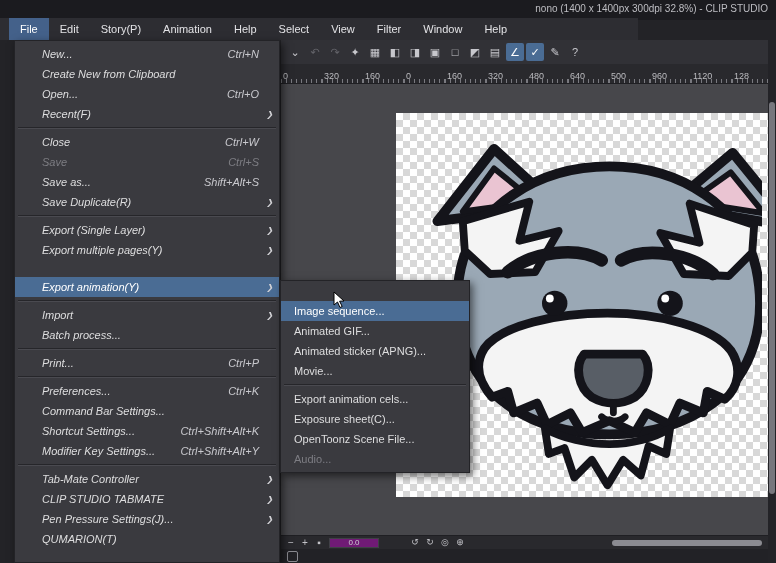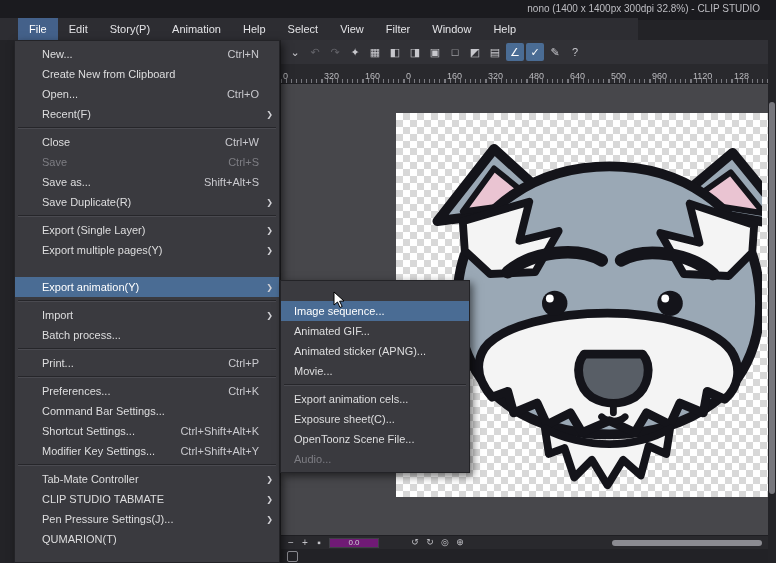--- a/index.html
+++ b/index.html
@@ -1,25 +1,25 @@
 <!DOCTYPE html>
 <html><head>
 <meta charset="utf-8">
 <style>
   html,body{margin:0;padding:0;}
   body{width:776px;height:563px;position:relative;overflow:hidden;background:#232327;
        font-family:"Liberation Sans",sans-serif;}
 
   
   .titlebar{position:absolute;left:0;top:0;width:776px;height:20px;background:#1b1b1f;
-    color:#bdbdc2;font-size:10px;line-height:18px;text-align:right;padding-right:16px;box-sizing:border-box;}
+    color:#bdbdc2;font-size:10px;line-height:18px;text-align:right;padding-right:8px;box-sizing:border-box;}
 
   
   .menubar{position:absolute;left:0;top:18px;width:638px;height:22px;background:#2d2d32;
-    display:flex;align-items:stretch;padding-left:18px;box-sizing:border-box;}
+    display:flex;align-items:stretch;padding-left:9px;box-sizing:border-box;}
   .mb-item{padding:0 11px;font-size:11px;line-height:22px;color:#e3e3e6;white-space:nowrap;}
   .mb-item.active{background:#44618a;color:#fff;}
 
   
   .toolbar{position:absolute;left:281px;top:40px;width:487px;height:24px;background:#313136;
     display:flex;align-items:center;padding-left:5px;box-sizing:border-box;gap:2px;}
   .tb-icon{width:18px;height:18px;line-height:18px;text-align:center;font-size:11px;color:#c7c7cc;border-radius:2px;}
   .tb-icon.disabled{color:#64646a;}
   .tb-icon.active{background:#4a6c94;color:#fff;}
 
@@ -54,21 +54,21 @@
   .bb-spacer{flex:1;}
   .hscroll{width:150px;height:6px;background:#8b8b91;border-radius:3px;margin-right:2px;}
 
   .statusrow{position:absolute;left:281px;top:549px;width:487px;height:14px;background:#222226;
     display:flex;align-items:center;padding-left:6px;box-sizing:border-box;}
   .status-icon{width:9px;height:9px;border:1px solid #8a8a90;border-radius:2px;}
 
   
   .menu{position:absolute;left:14px;top:40px;width:266px;height:523px;background:#3a3a3f;
     border:1px solid #232327;box-shadow:3px 3px 8px rgba(0,0,0,.55);box-sizing:border-box;
-    padding-top:3px;overflow:hidden;z-index:5;}
+    padding-top:3px;overflow:hidden;z-index:5;font-style:italic;}
   .submenu{position:absolute;left:280px;top:280px;width:190px;background:#3a3a3f;
     border:1px solid #232327;box-shadow:3px 3px 8px rgba(0,0,0,.55);box-sizing:border-box;
     padding:3px 0;z-index:6;}
   .menu-item{height:20px;display:flex;align-items:center;padding:0 6px 0 27px;font-size:11px;color:#dededf;}
   .submenu .menu-item{padding-left:13px;}
   .mi-label{flex:1;white-space:nowrap;}
   .mi-shortcut{color:#c9c9ce;margin-right:6px;white-space:nowrap;}
   .mi-arrow{width:8px;font-size:8px;color:#d2d2d6;visibility:hidden;text-align:right;}
   .menu-item.has-submenu .mi-arrow{visibility:visible;}
   .menu-item.disabled .mi-label,.menu-item.disabled .mi-shortcut{color:#7d7d83;}

